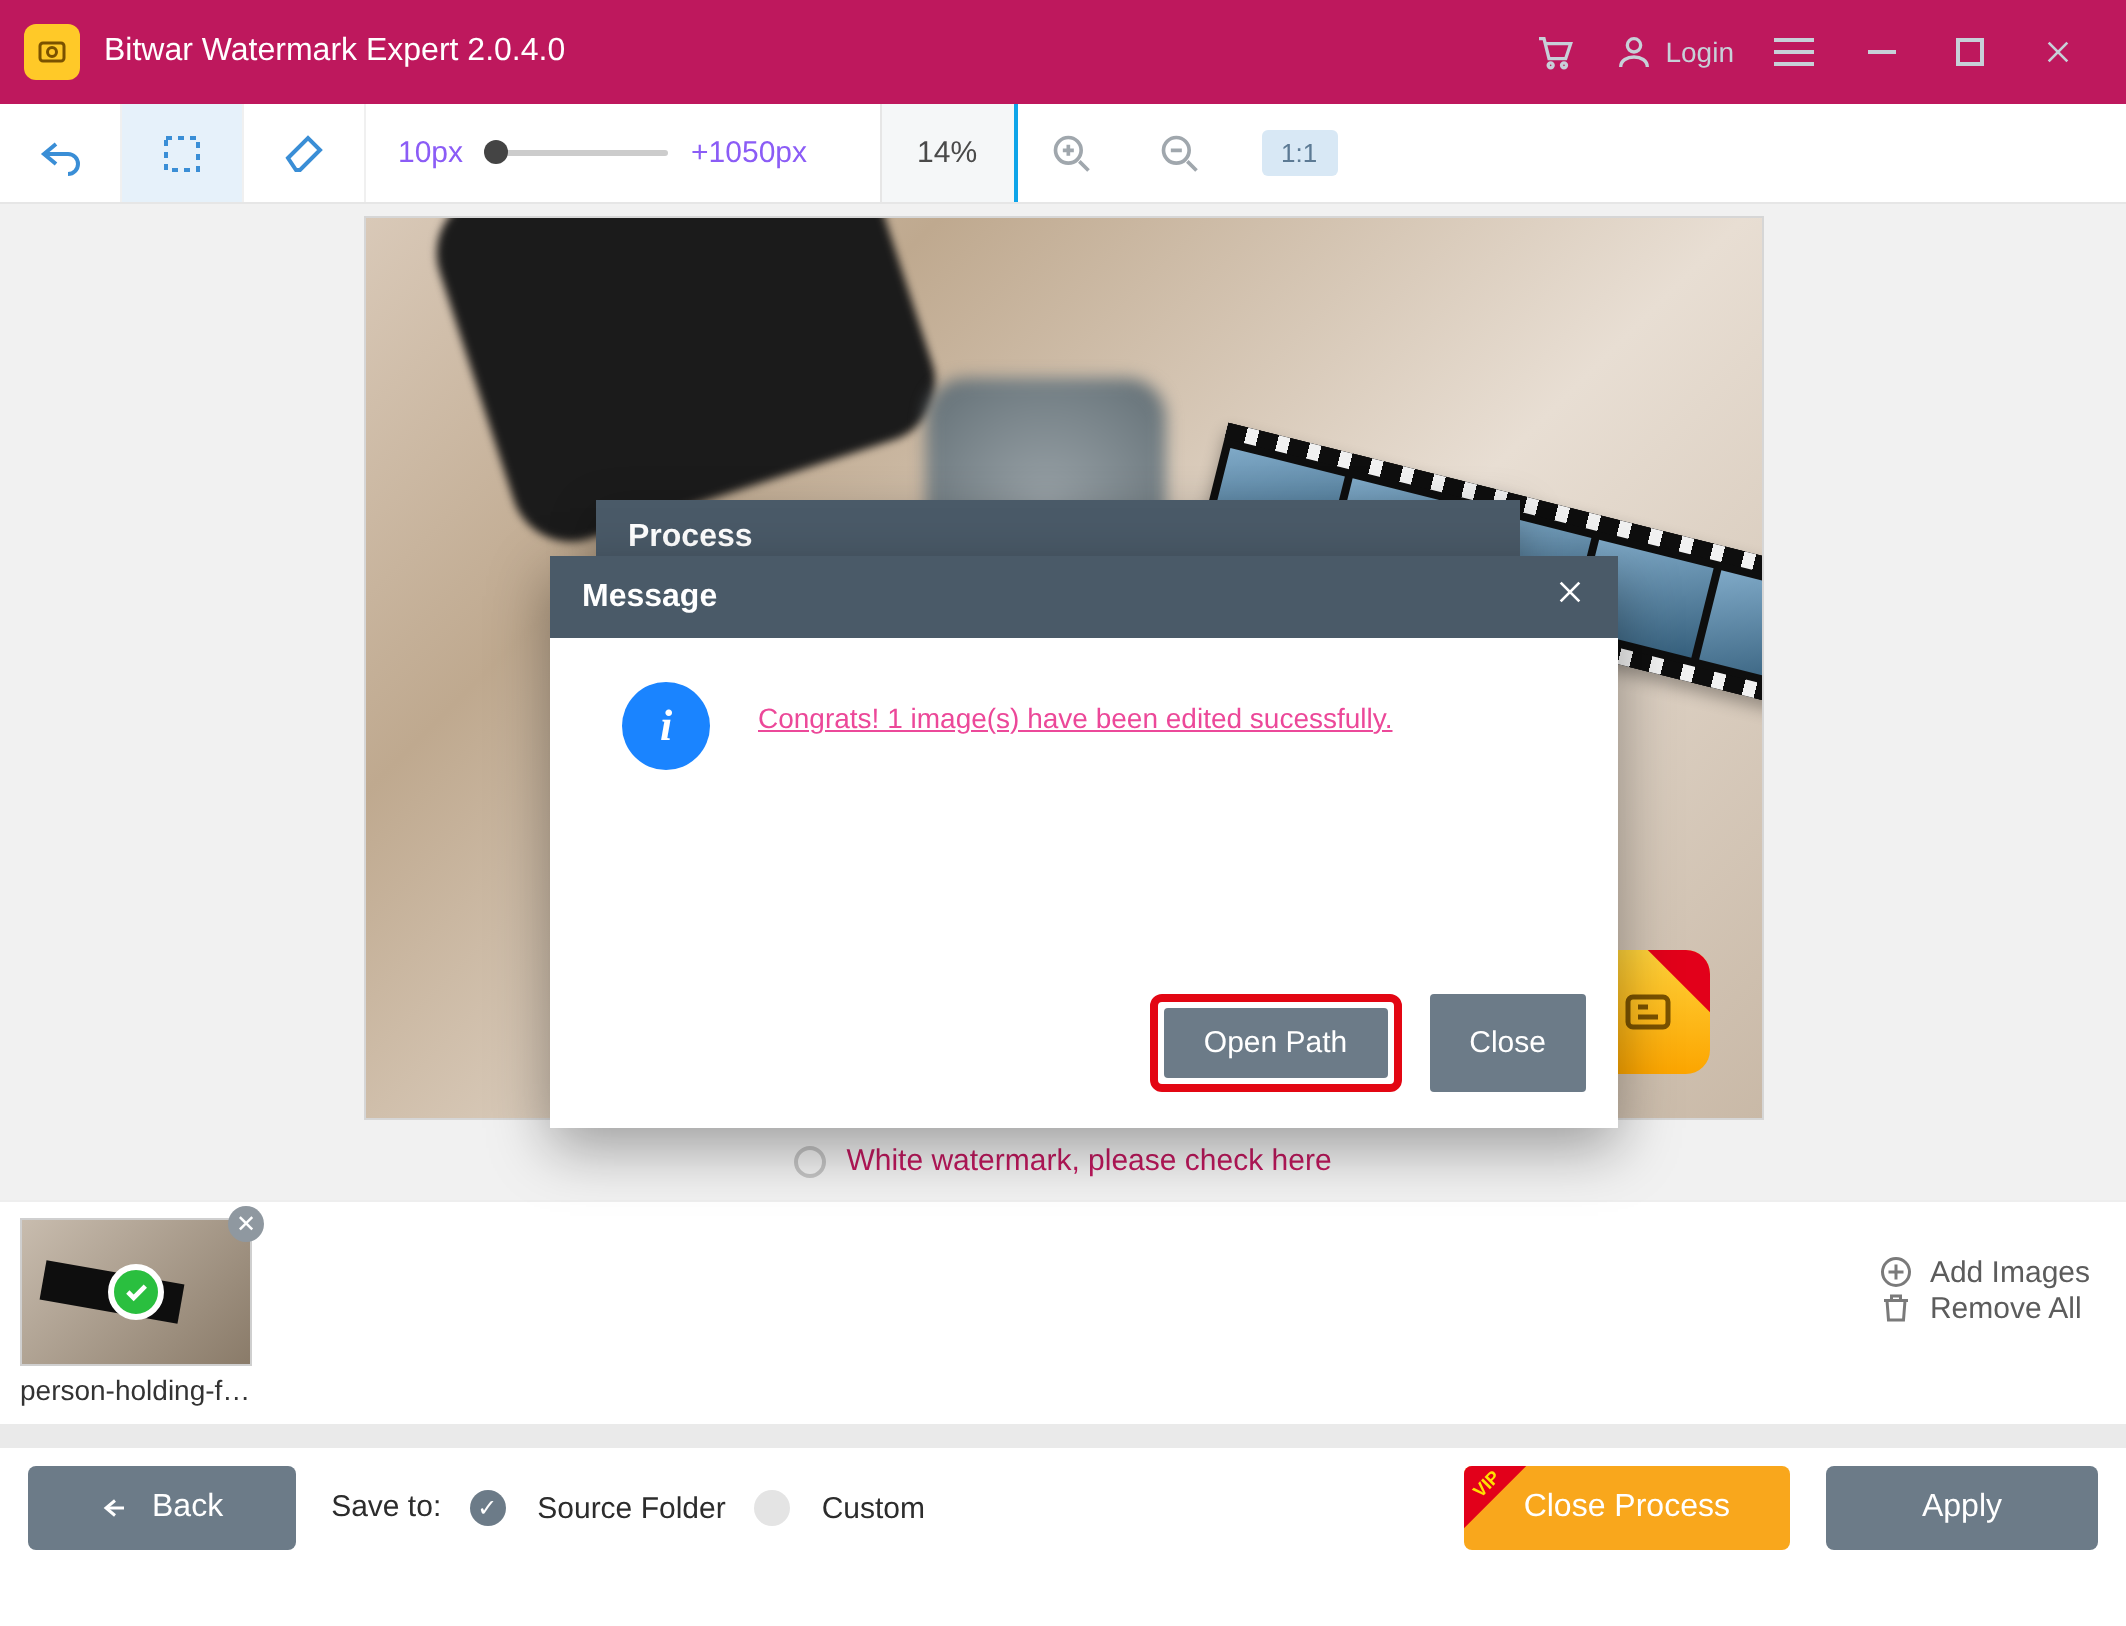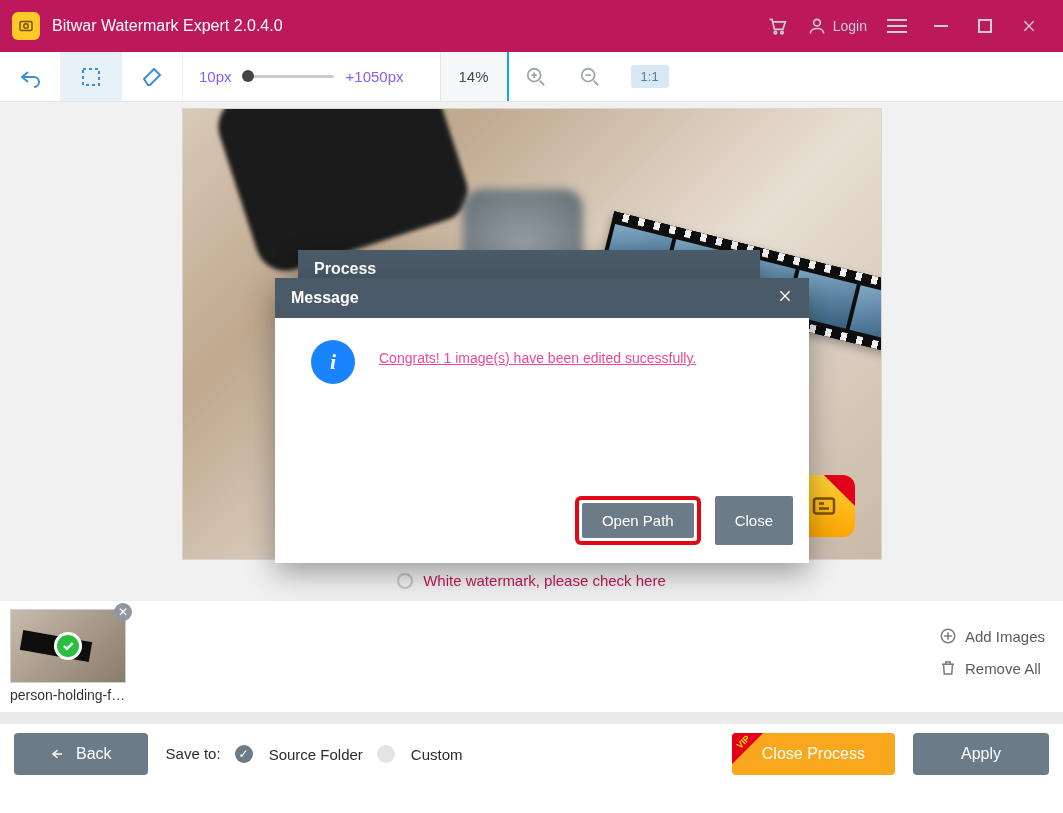--- a/index.html
+++ b/index.html
@@ -72,21 +72,21 @@
   
   .thumbs{height:112px;background:#fff;padding:8px 10px 0;display:flex;align-items:flex-start;gap:12px; border-top:1px solid #eee;}
   .thumb{position:relative;width:116px;}
   .thumb-img{width:116px;height:74px;background:linear-gradient(135deg,#c8bcae,#8a7b69);border:1px solid #cfcfcf;position:relative;overflow:hidden;}
   .thumb-img .mini-strip{position:absolute;left:10px;top:26px;width:70px;height:20px;background:#0e0e0e;transform:rotate(10deg);}
   .thumb-remove{position:absolute;right:-6px;top:-6px;width:18px;height:18px;background:#8f98a0;border-radius:50%;color:#fff;display:flex;align-items:center;justify-content:center;font-size:12px;}
   .thumb-check{position:absolute;left:50%;top:50%;transform:translate(-50%,-50%);width:28px;height:28px;background:#2abf3f;border-radius:50%;border:3px solid #fff;display:flex;align-items:center;justify-content:center;}
   .thumb-check svg{width:14px;height:14px;}
   .thumb-label{font-size:14px;color:#333;margin-top:4px;white-space:nowrap;overflow:hidden;text-overflow:ellipsis;}
   .thumbs-spacer{flex:1;}
-  .side-actions{display:flex;flex-direction:column;gap:14px;align-items:flex-start;color:#5c5c5c;font-size:15px;padding-top:18px;padding-right:8px;}
+  .side-actions{display:flex;flex-direction:column;align-items:flex-start;color:#5c5c5c;font-size:15px;padding-top:18px;padding-right:8px;}
   .side-actions .row{display:flex;align-items:center;gap:8px;cursor:pointer;}
   .side-actions svg{width:18px;height:18px;}
 
   .scroll-hint{height:12px;background:#eaeaea;}
 
   
   .footer{height:60px;display:flex;align-items:center;padding:0 14px;gap:18px;}
   .btn{border:none;border-radius:4px;font-size:16px;padding:12px 36px;cursor:pointer;display:flex;align-items:center;gap:8px;}
   .btn-grey{background:#6c7b88;color:#fff;}
   .btn-grey svg{width:18px;height:18px;}

